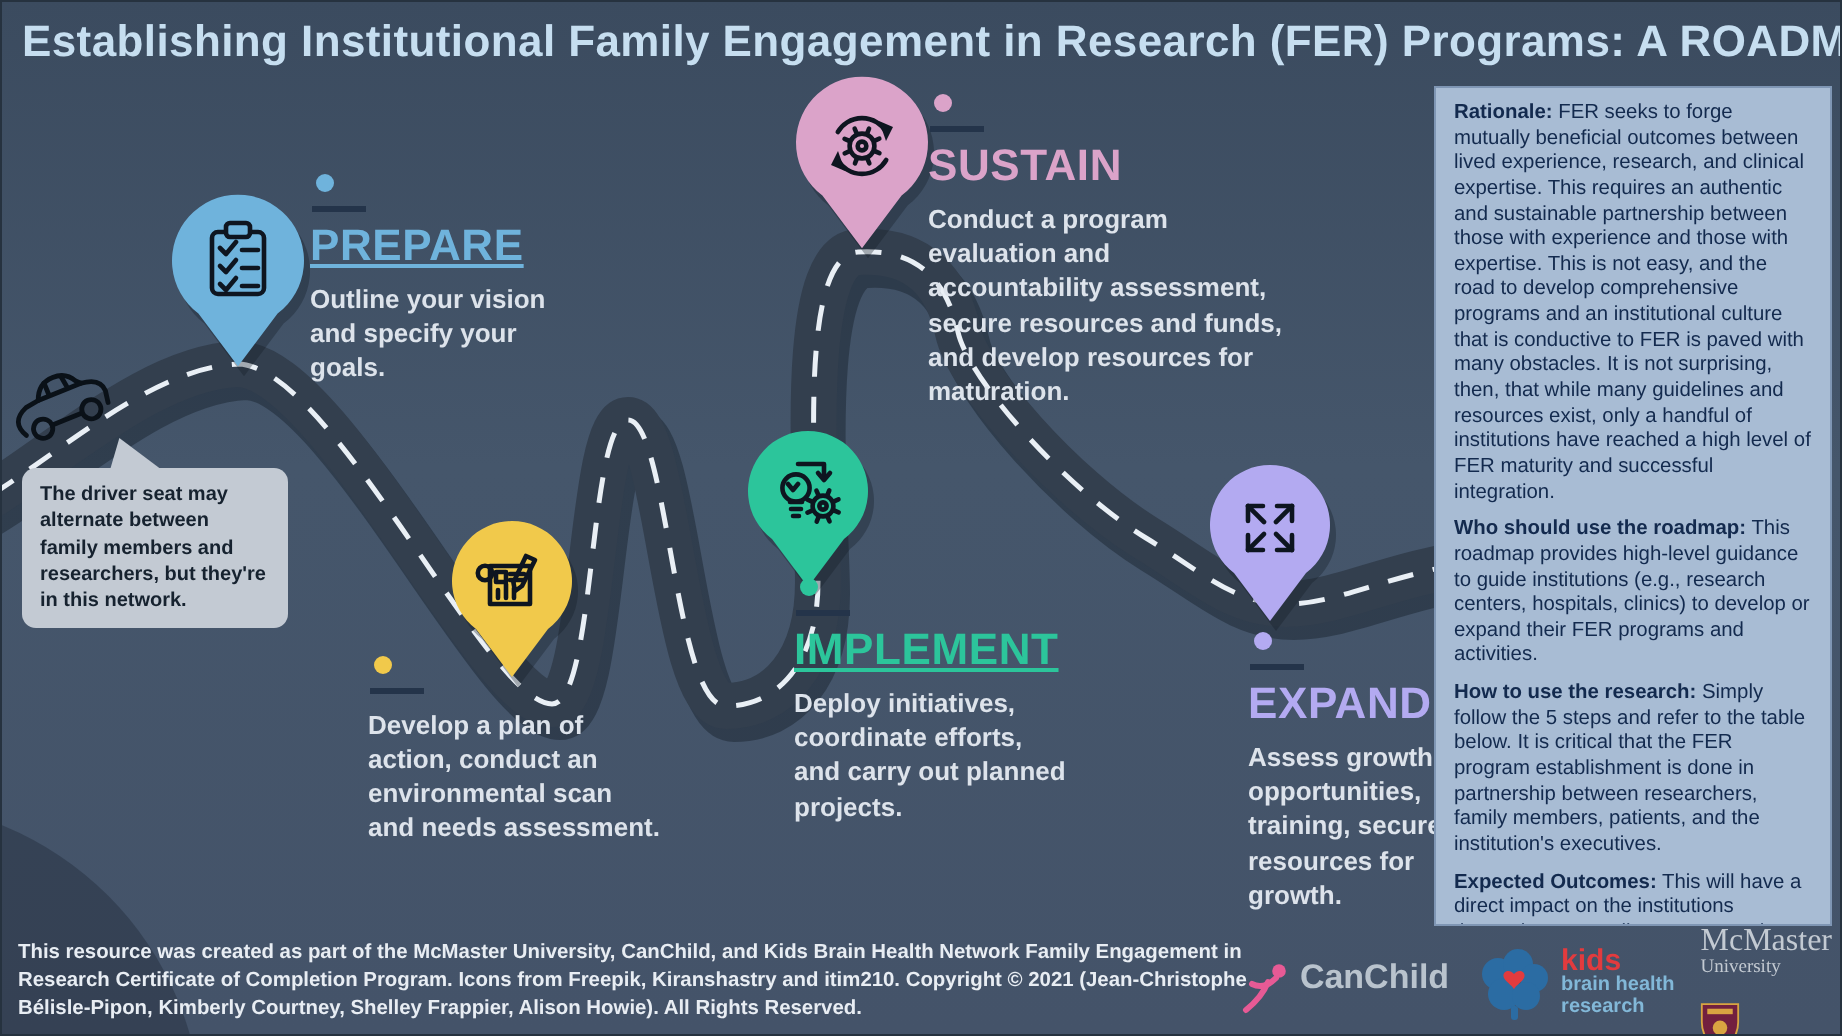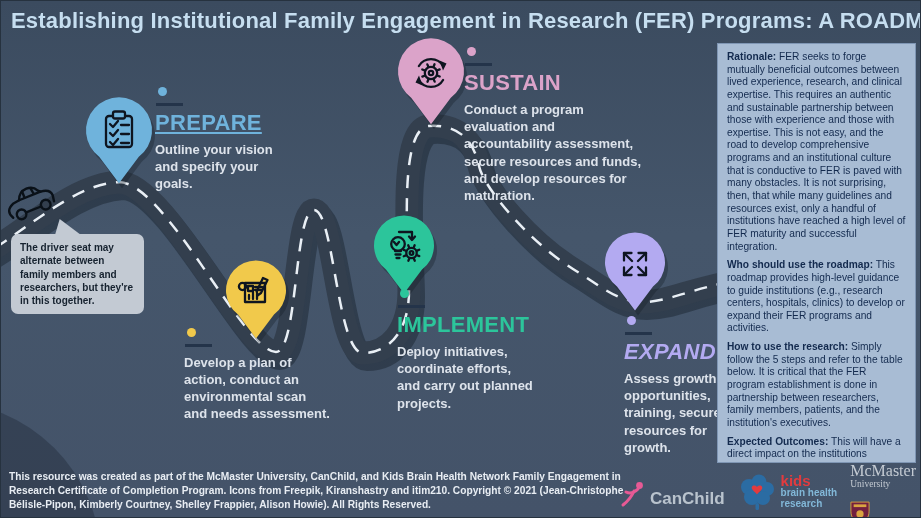--- a/index.html
+++ b/index.html
@@ -43,21 +43,21 @@
     color:#132a4e;font-size:10.2px;line-height:1.24;overflow:hidden;
   }
   .sidebar p{margin:0 0 6px 0;}
   .sidebar b{font-weight:700;}
   
   .copyright{
     position:absolute;left:8px;top:469px;width:648px;margin:0;
     font-size:10.2px;font-weight:700;color:#e8edf3;line-height:1.36;
   }
   .logos{position:absolute;right:4px;top:471px;height:44px;display:flex;align-items:center;gap:13px;}
-  .canchild{display:flex;align-items:flex-end;gap:2px;}
+  .canchild{display:flex;align-items:flex-start;gap:2px;}
   .canchild .name{font-size:17px;font-weight:600;color:#b9c3cd;}
   .kbhn{display:flex;align-items:flex-start;gap:5px;}
   .kbhn-text div{white-space:nowrap;}
   .kbhn-text .l1{color:#e23b3e;font-weight:700;font-size:15px;line-height:.95;}
   .kbhn-text .l2,.kbhn-text .l3{color:#82b8d8;font-weight:700;font-size:10px;line-height:1.08;}
   .mcmaster{display:flex;align-items:flex-start;gap:4px;font-family:"Liberation Serif",serif;color:#c3cad2;flex-direction:column;}
   .mc-text .mc1{font-size:16px;line-height:1;}
   .mc-text .mc2{font-size:9.5px;line-height:1.2;}
   .mc-shield{margin-top:6px;}
 </style>
@@ -162,41 +162,41 @@
 
   <div class="step step-plan">
     <span class="dot" style="background: rgb(241, 201, 75);"></span>
     <span class="rule"></span>
     <div class="desc">Develop a plan of action, conduct an environmental scan and needs assessment.</div>
   </div>
 
   <div class="step step-implement">
     <span class="dot" style="background: rgb(44, 197, 155);"></span>
     <span class="rule"></span>
-    <div class="title" style="color: rgb(44, 197, 155);">IMPLEMENT</div>
+    <div class="title" style="color: rgb(44, 197, 155); text-decoration: underline;">IMPLEMENT</div>
     <div class="desc">Deploy initiatives, coordinate efforts, and carry out planned projects.</div>
   </div>
 
   <div class="step step-sustain">
     <span class="dot" style="background: rgb(219, 163, 201);"></span>
     <span class="rule"></span>
     <div class="title" style="color: rgb(219, 163, 201);">SUSTAIN</div>
     <div class="desc">Conduct a program evaluation and accountability assessment, secure resources and funds, and develop resources for maturation.</div>
   </div>
 
   <div class="step step-expand">
     <span class="dot" style="background: rgb(179, 170, 241);"></span>
     <span class="rule"></span>
-    <div class="title" style="color: rgb(179, 170, 241); font-style: italic;">EXPAND</div>
+    <div class="title" style="color: rgb(179, 170, 241);">EXPAND</div>
     <div class="desc">Assess growth opportunities, training, secure resources for growth.</div>
   </div>
 
   <div class="bubble">
     <span class="tail"></span>
-    <span>The driver seat may alternate between family members and researchers, but they're in this together.</span>
+    <span>The driver seat may alternate between family members and researchers, but they're in this network.</span>
   </div>
 
   <aside class="sidebar">
     <p><b>Rationale:</b> <span>FER seeks to forge mutually beneficial outcomes between lived experience, research, and clinical expertise. This requires an authentic and sustainable partnership between those with experience and those with expertise. This is not easy, and the road to develop comprehensive programs and an institutional culture that is conductive to FER is paved with many obstacles. It is not surprising, then, that while many guidelines and resources exist, only a handful of institutions have reached a high level of FER maturity and successful integration.</span></p>
     <p><b>Who should use the roadmap:</b> <span>This roadmap provides high-level guidance to guide institutions (e.g., research centers, hospitals, clinics) to develop or expand their FER programs and activities.</span></p>
     <p><b>How to use the research:</b> <span>Simply follow the 5 steps and refer to the table below. It is critical that the FER program establishment is done in partnership between researchers, family members, patients, and the institution's executives.</span></p>
     <p><b>Expected Outcomes:</b> <span>This will have a direct impact on the institutions themselves, as well as on researchers, families, and patients, who will benefit from building capacity within their institutions and thus form authentic and effective partnerships.</span></p>
   </aside>
 
   <p class="copyright">This resource was created as part of the McMaster University, CanChild, and Kids Brain Health Network Family Engagement in Research Certificate of Completion Program. Icons from Freepik, Kiranshastry and itim210. Copyright © 2021 (Jean-Christophe Bélisle-Pipon, Kimberly Courtney, Shelley Frappier, Alison Howie). All Rights Reserved.</p>

